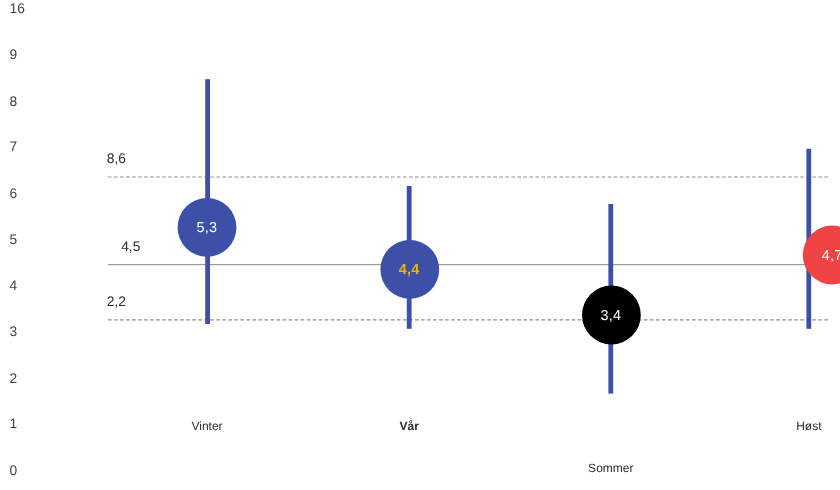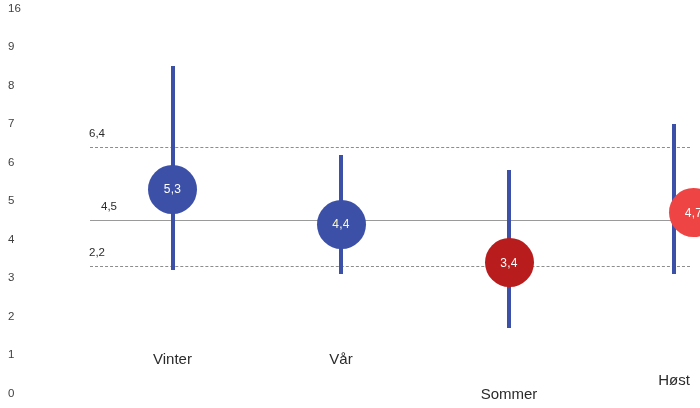--- a/index.html
+++ b/index.html
@@ -59,21 +59,21 @@
     display: flex;
     align-items: center;
     justify-content: center;
     color: #ffffff;
     font-size: 12px;
     line-height: 1;
     letter-spacing: 0.2px;
   }
   .x-label {
     position: absolute;
-    font-size: 15px;
+    font-size: 10px;
     color: #2b2b2b;
     line-height: 1;
     white-space: nowrap;
     transform: translateX(-50%);
   }
 </style>
 </head>
 <body>
 
 <div id="chart-root">
@@ -90,34 +90,34 @@
       <div class="y-tick-label" style="top: 310.5px;">2</div>
       <div class="y-tick-label" style="top: 349px;">1</div>
       <div class="y-tick-label" style="top: 387.5px;">0</div>
     </div>
   <div id="ref-lines">
       <div class="ref-line dashed" style="left: 90px; width: 600px; top: 147.1px; border-top-color: rgb(141, 141, 141);"></div>
       <div class="ref-line solid" style="left: 90px; width: 600px; top: 220.25px; border-top-color: rgb(154, 154, 154);"></div>
       <div class="ref-line dashed" style="left: 90px; width: 600px; top: 266.45px; border-top-color: rgb(141, 141, 141);"></div>
     </div>
   <div id="ref-labels">
-      <div class="ref-label" style="left: 89px; top: 128.1px;">6,4</div>
+      <div class="ref-label" style="left: 89px; top: 128.1px;">8,6</div>
       <div class="ref-label" style="left: 89px; top: 201.25px; margin-left: 12px;">4,5</div>
       <div class="ref-label" style="left: 89px; top: 247.45px;">2,2</div>
     </div>
   <div id="series-layer">
       <div class="range-bar" style="left: 170.5px; top: 66.25px; height: 204.05px; background: rgb(60, 80, 168);"></div>
       <div class="bubble" style="left: 148px; top: 164.95px; width: 49px; height: 49px; background: rgb(60, 80, 168); color: rgb(255, 255, 255);">5,3</div>
       <div class="range-bar" style="left: 339px; top: 154.8px; height: 119.35px; background: rgb(60, 80, 168);"></div>
-      <div class="bubble" style="left: 316.5px; top: 199.6px; width: 49px; height: 49px; background: rgb(60, 80, 168); color: #fef9c3;">4,4</div>
+      <div class="bubble" style="left: 316.5px; top: 199.6px; width: 49px; height: 49px; background: rgb(60, 80, 168); color: #eab308; font-weight: bold;">4,4</div>
       <div class="range-bar" style="left: 507px; top: 170.2px; height: 157.85px; background: rgb(60, 80, 168);"></div>
-      <div class="bubble" style="left: 484.5px; top: 238.1px; width: 49px; height: 49px; background: #b91c1c; color: rgb(255, 255, 255);">3,4</div>
+      <div class="bubble" style="left: 484.5px; top: 238.1px; width: 49px; height: 49px; background: #000000; color: rgb(255, 255, 255);">3,4</div>
       <div class="range-bar" style="left: 672px; top: 124px; height: 150.15px; background: rgb(60, 80, 168);"></div>
       <div class="bubble" style="left: 669px; top: 188.05px; width: 49px; height: 49px; background: #ef4444; color: rgb(255, 255, 255);">4,7</div>
     </div>
   <div id="x-axis">
       <div class="x-label" style="left: 172.5px; top: 351px;">Vinter</div>
-      <div class="x-label" style="left: 341px; top: 351px;">Vår</div>
+      <div class="x-label" style="left: 341px; top: 351px; font-weight: bold;">Vår</div>
       <div class="x-label" style="left: 509px; top: 351px; margin-top: 35px;">Sommer</div>
-      <div class="x-label" style="left: 674px; top: 372px;">Høst</div>
+      <div class="x-label" style="left: 674px; top: 351px;">Høst</div>
     </div>
 
 </div>
 
 </body></html>

